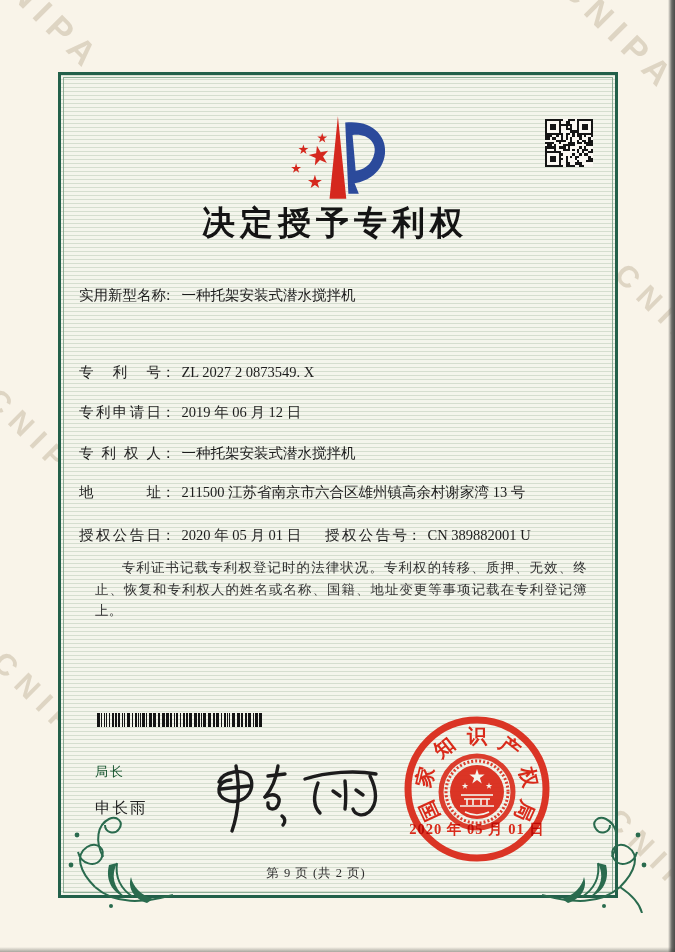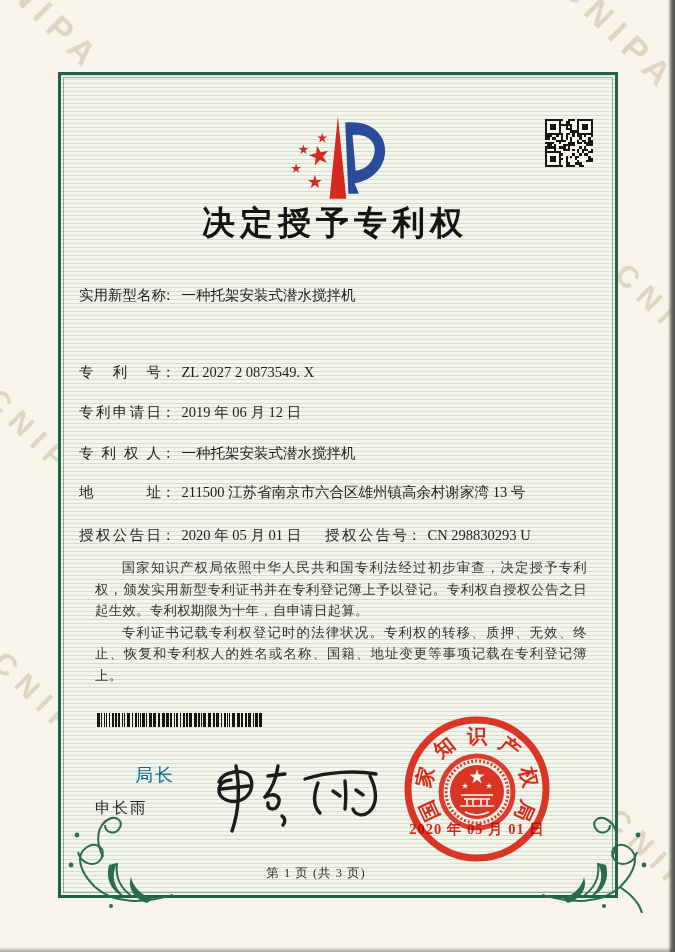--- a/index.html
+++ b/index.html
@@ -27,21 +27,21 @@
   .title{position:absolute;left:58px;top:201px;width:554px;text-align:center;
       font-size:33px;font-weight:bold;letter-spacing:5px;color:#141414;}
   .row{position:absolute;left:79px;font-size:14.5px;color:#1d1d1d;white-space:nowrap;}
   .flabel{display:inline-block;width:82px;text-align:justify;text-align-last:justify;}
   .colon{display:inline-block;margin-right:6px;}
   .paras{position:absolute;left:95px;top:557px;width:492px;font-size:13.4px;line-height:21.6px;
       color:#333;text-align:justify;letter-spacing:.3px;}
   .paras p{margin:0;text-indent:2em;}
   .barcode{position:absolute;left:97px;top:713px;width:170px;height:14px;}
   .barcode .bar{position:absolute;top:0;height:100%;background:#141414;}
-  .sig-title{position:absolute;left:95px;top:763px;font-size:18px;color:#0369a1;letter-spacing:2px;margin-left:40px;}
+  .sig-title{position:absolute;left:95px;top:763px;font-size:13px;color:#14532d;letter-spacing:2px;}
   .sig-name{position:absolute;left:95px;top:798px;font-size:15.5px;color:#222;letter-spacing:2px;}
   .signature{position:absolute;left:205px;top:738px;}
   .seal{position:absolute;left:392px;top:704px;width:170px;height:170px;z-index:5;mix-blend-mode:multiply;}
   .seal-ch{position:absolute;width:22px;height:22px;font-size:20px;font-weight:bold;color:#d92a1a;
       text-align:center;line-height:22px;}
   .seal-date{position:absolute;left:392px;top:820px;width:170px;text-align:center;z-index:6;
       color:#d92a1a;font-size:14.5px;font-weight:bold;letter-spacing:1px;mix-blend-mode:multiply;}
   .page-num{position:absolute;left:58px;top:865px;width:516px;text-align:center;font-size:12.5px;color:#2e2e2e;letter-spacing:1px;}
   .note{position:absolute;left:58px;top:912px;width:524px;text-align:center;font-size:13px;color:#2e2e2e;letter-spacing:2px;}
   .flourish{position:absolute;z-index:4;}
@@ -336,25 +336,24 @@
     <div class="row" style="top:444px">
       <span class="flabel">专利权人</span><span class="colon">：</span><span>一种托架安装式潜水搅拌机</span>
     </div>
     <div class="row" style="top:483px">
       <span class="flabel">地址</span><span class="colon">：</span><span>211500 江苏省南京市六合区雄州镇高余村谢家湾 13 号</span>
     </div>
     <div class="row" style="top:526px">
       <span class="flabel">授权公告日</span><span class="colon">：</span><span>2020 年 05 月 01 日</span>
     </div>
     <div class="row" style="left:325px;top:526px">
-      <span class="flabel">授权公告号</span><span class="colon">：</span><span>CN 298830293 U</span>
+      <span class="flabel">授权公告号</span><span class="colon">：</span><span>CN 389882001 U</span>
     </div>
 
     <div class="paras">
-      <p>国家知识产权局依照中华人民共和国专利法经过初步审查，决定授予专利权，颁发实用新型专利证书并在专利登记簿上予以登记。专利权自授权公告之日起生效。专利权期限为十年，自申请日起算。</p>
       <p>专利证书记载专利权登记时的法律状况。专利权的转移、质押、无效、终止、恢复和专利权人的姓名或名称、国籍、地址变更等事项记载在专利登记簿上。</p>
     </div>
 
     <div class="barcode">
         <div class="bar" style="left: 0px; width: 3px;"></div>
         <div class="bar" style="left: 4px; width: 1px;"></div>
         <div class="bar" style="left: 7px; width: 1px;"></div>
         <div class="bar" style="left: 9px; width: 1px;"></div>
         <div class="bar" style="left: 12px; width: 1px;"></div>
         <div class="bar" style="left: 15px; width: 2px;"></div>
@@ -453,21 +452,21 @@
           <span class="seal-ch" style="left: 22.4215px; top: 61.8074px; transform: rotate(-76.7deg);">家</span>
           <span class="seal-ch" style="left: 41.0792px; top: 32.4642px; transform: rotate(-38.4deg);">知</span>
           <span class="seal-ch" style="left: 73.9075px; top: 21.0001px; transform: rotate(-0.1deg);">识</span>
           <span class="seal-ch" style="left: 106.776px; top: 32.3496px; transform: rotate(38.2deg);">产</span>
           <span class="seal-ch" style="left: 125.536px; top: 61.6274px; transform: rotate(76.5deg);">权</span>
           <span class="seal-ch" style="left: 122.112px; top: 96.231px; transform: rotate(114.8deg);">局</span>
         </div>
     </div>
     <div class="seal-date">2020 年 05 月 01 日</div>
 
-    <div class="page-num">第 1 页 (共 3 页)</div>
+    <div class="page-num">第 9 页 (共 2 页)</div>
   </div>
 
   <svg class="flourish left" style="left:48px;top:813px" width="125" height="100" viewBox="0 0 125 100">
     <g fill="none" stroke="#2a6b4e" stroke-width="2">
       <path d="M0,82 C30,90 58,92 78,74"></path>
       <path d="M78,74 C94,58 98,42 86,34 C76,28 66,36 72,46 C78,55 92,51 95,39"></path>
       <path d="M70,44 C78,28 76,12 64,6 C56,2 49,9 54,16 C58,22 68,20 68,12"></path>
       <path d="M40,84 C52,76 58,64 56,50"></path>
     </g>
     <g fill="#2a6b4e">

